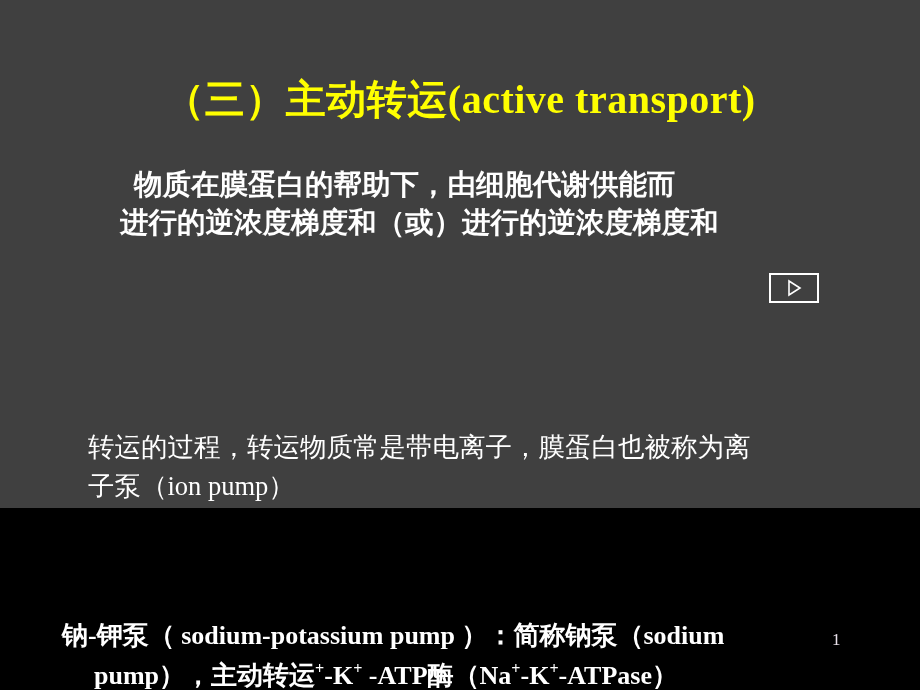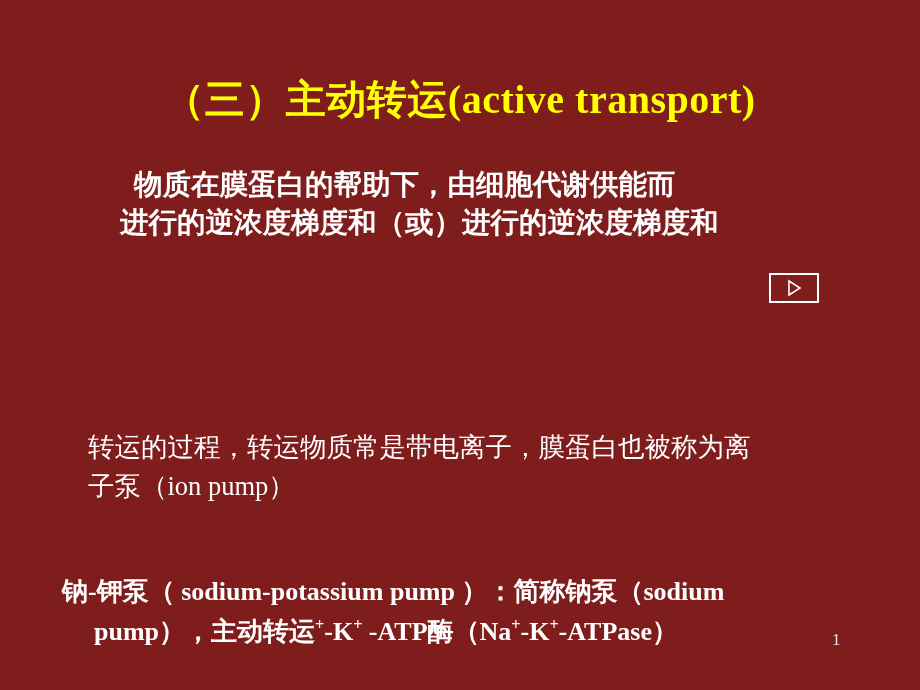--- a/index.html
+++ b/index.html
@@ -11,22 +11,22 @@
   body {
     width: 920px;
     height: 690px;
     overflow: hidden;
     font-family: "Liberation Serif", "DejaVu Serif", serif;
     -webkit-font-smoothing: antialiased;
   }
   .slide {
     position: relative;
     width: 920px;
-    height: 690px;
-    background: #7f1d1d;
+    height: 508px;
+    background: #404040;
     box-sizing: border-box;
   }
 
   
   .slide-title {
     position: absolute;
     left: 0;
     top: 78px;
     width: 920px;
     text-align: center;
@@ -102,21 +102,21 @@
     position: absolute;
     left: 62px;
     top: 572px;
     width: 820px;
     color: #ffffff;
     font-size: 26px;
     font-weight: bold;
     line-height: 1.52;
     text-align: left;
   }
-  .body-para-2 .l1 { display: block; padding-left: 0px; }
+  .body-para-2 .l1 { display: block; padding-left: 0px; margin-top: 44px; }
   .body-para-2 .l2 { display: block; padding-left: 32px; }
   sup {
     font-size: 0.62em;
     vertical-align: super;
     line-height: 0;
   }
 
   
   .page-number {
     position: absolute;

